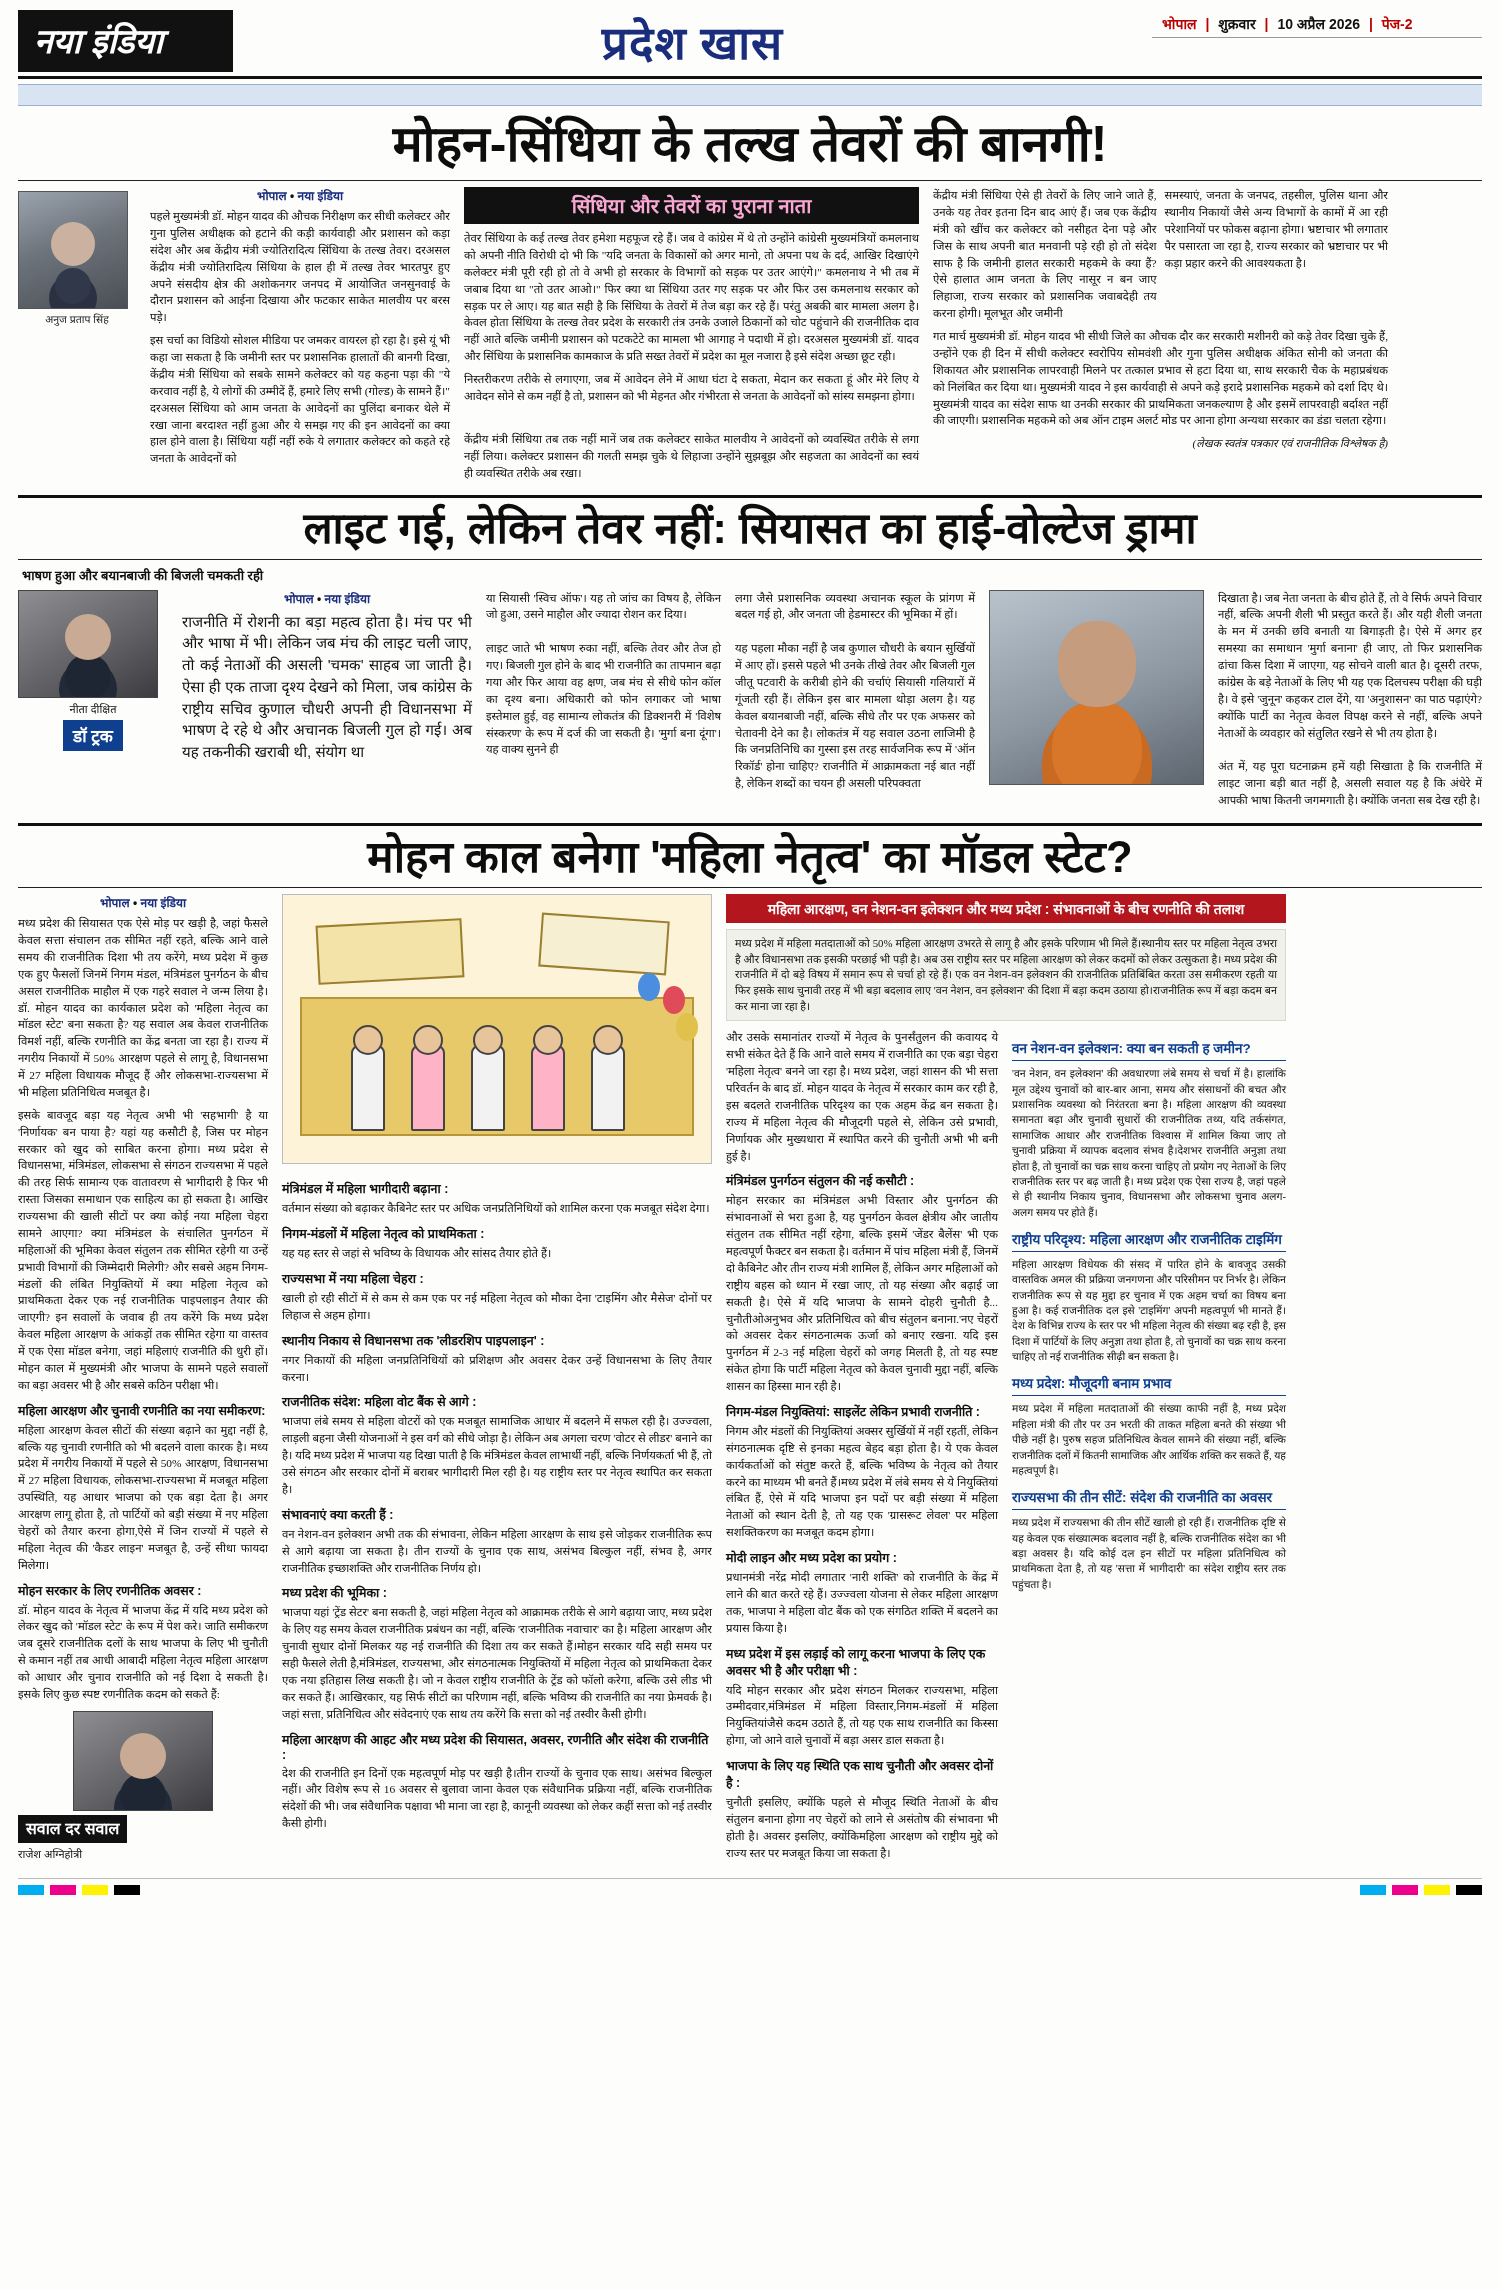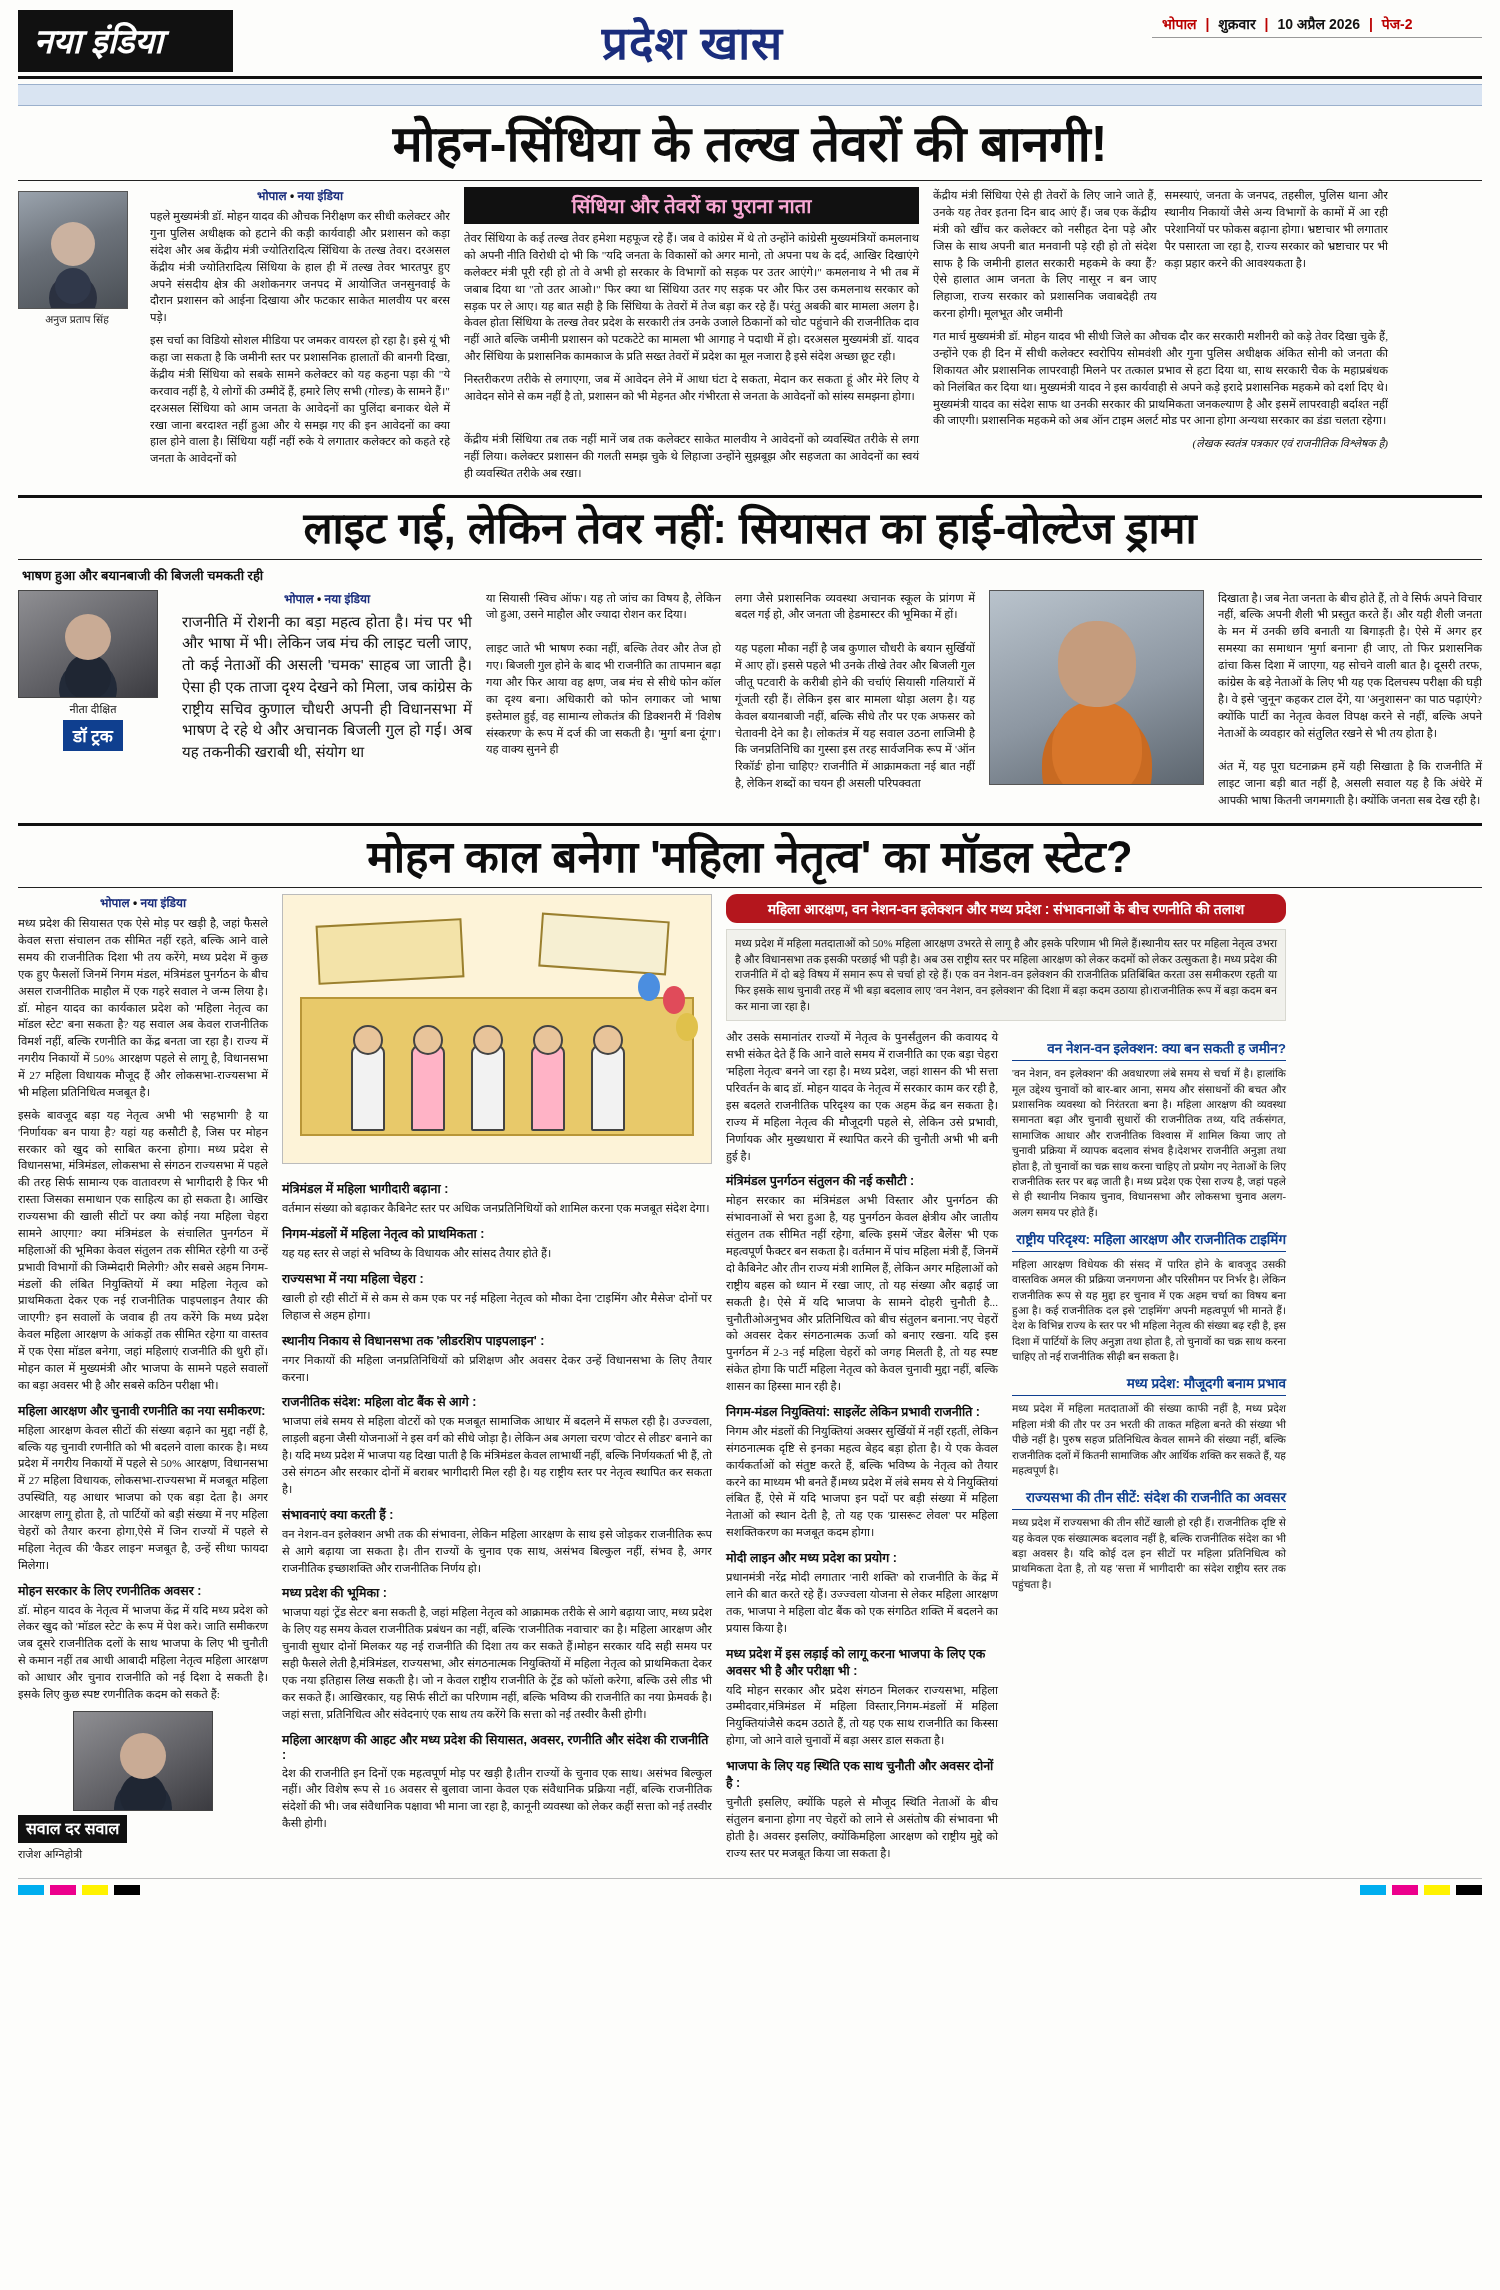--- a/index.html
+++ b/index.html
@@ -161,21 +161,20 @@
   }
   .red-banner {
     background: #b4161d;
     color: #fff;
     font-family: "Liberation Sans", sans-serif;
     font-size: 14px;
     font-weight: bold;
     text-align: center;
     padding: 5px 6px;
     margin-bottom: 6px;
-    border-radius: 11px;
   }
   .italic-note {
     font-style: italic;
     font-size: 11px;
     text-align: right;
     margin-top: 4px;
   }
 
   
   .sec2 { display: flex; gap: 14px; align-items: flex-start; margin-top: 6px; }
@@ -284,21 +283,21 @@
     font-family: "Liberation Sans", sans-serif;
     font-size: 12.5px;
     font-weight: bold;
     margin: 8px 0 3px 0;
     color: #111;
   }
   .blue-head {
     font-family: "Liberation Sans", sans-serif;
     font-size: 13.5px; font-weight: bold; color: #0f3f8f;
     border-bottom: 1px solid #0f3f8f;
-    padding-bottom: 3px; margin: 10px 0 5px 0; text-align: right;
+    padding-bottom: 3px; margin: 10px 0 5px 0;
   }
   .tinted {
     background: #f1f1ec;
     padding: 6px 8px;
     border: 1px solid #d8d8d0;
     font-size: 10.8px; line-height: 1.45; text-align: justify;
   }
   .sidebar-box { font-size: 10.6px; line-height: 1.45; text-align: justify; }
 
   .footer-bar {

